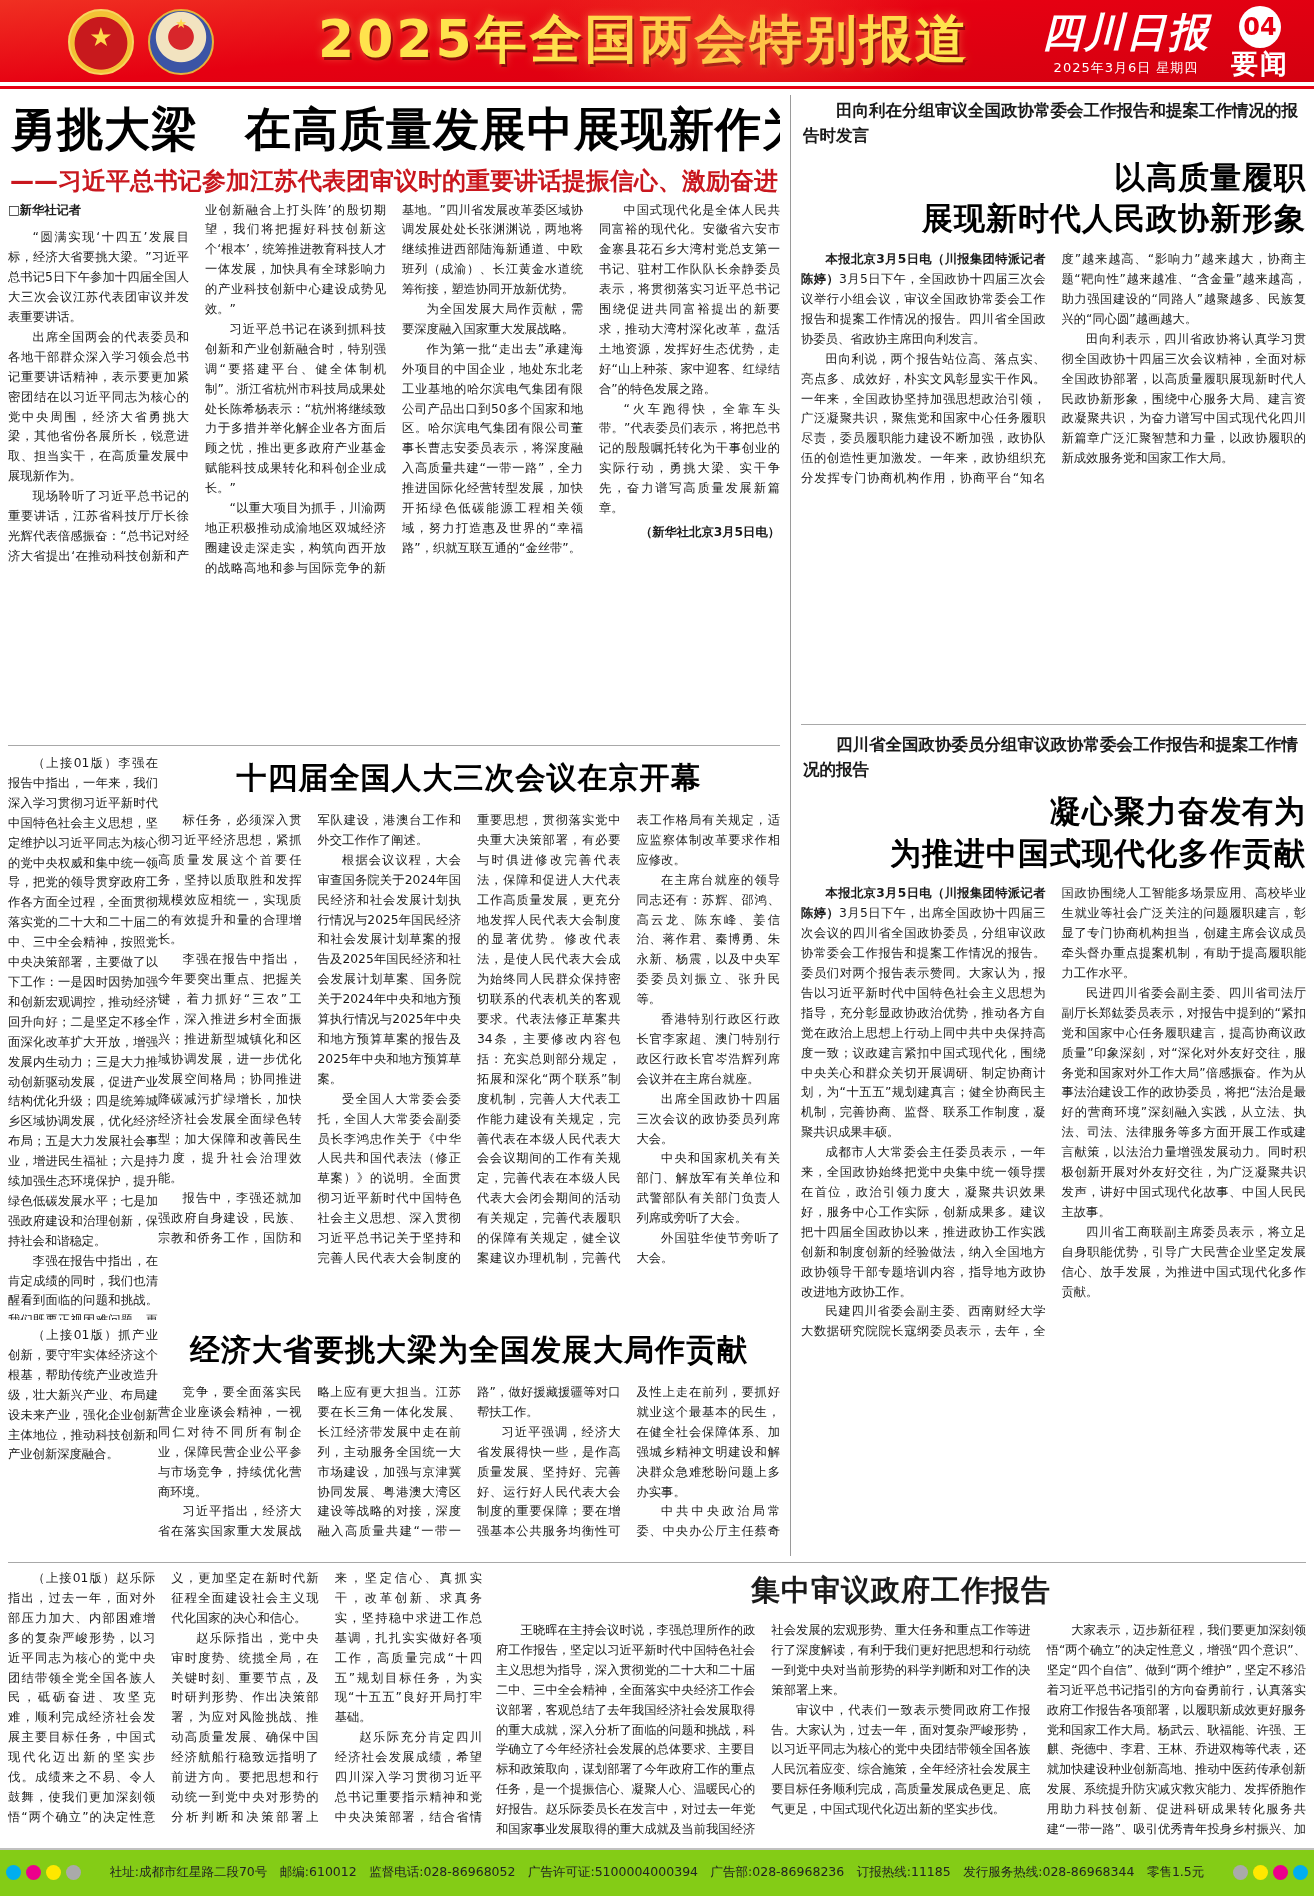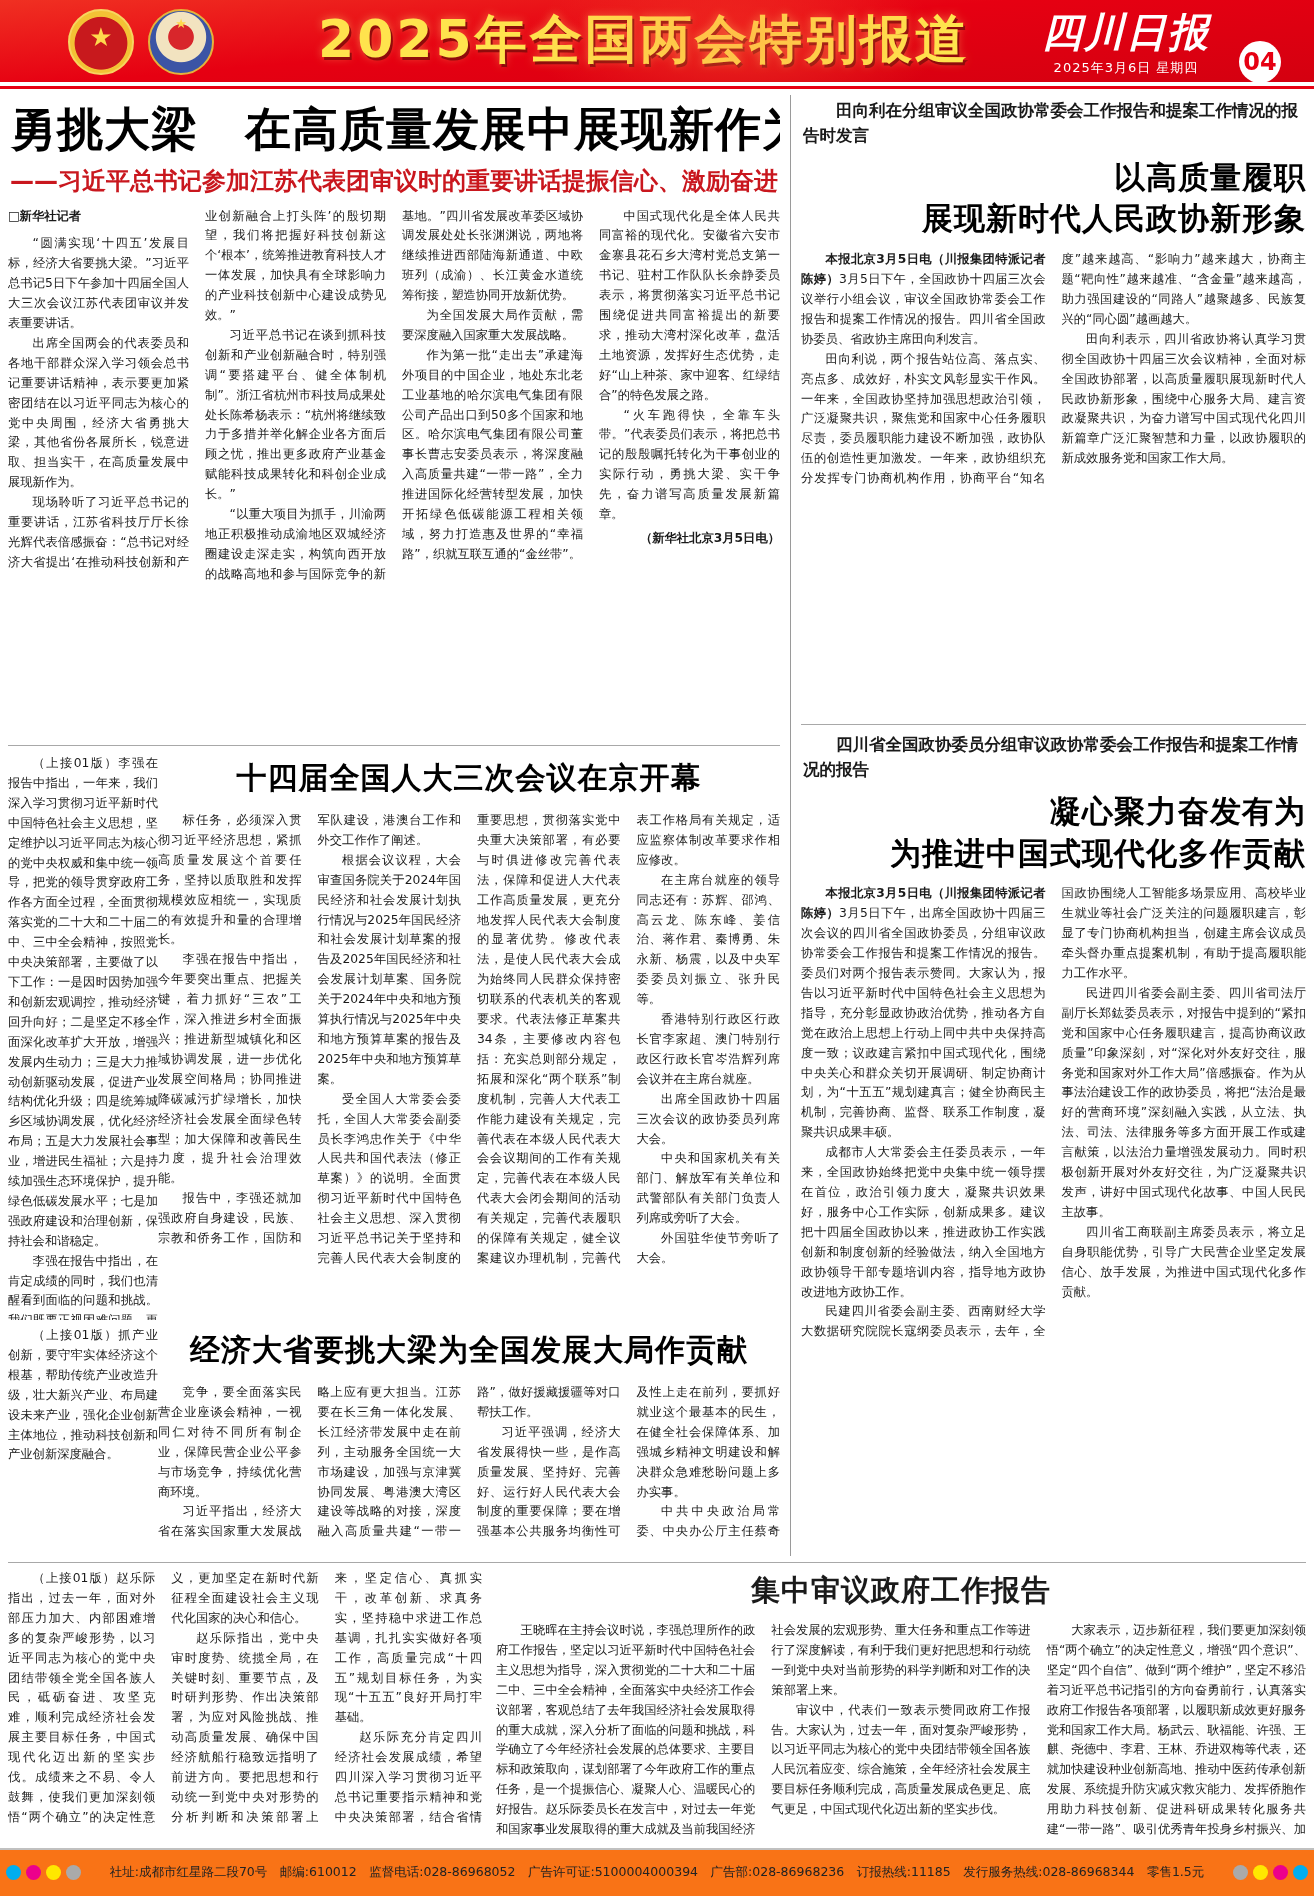--- a/index.html
+++ b/index.html
@@ -12,21 +12,21 @@
   .emblem-wrap{position:absolute;left:68px;top:9px;display:flex;gap:14px;}
   .emblem{width:62px;height:62px;border-radius:50%;position:relative;flex:none;}
   .emblem-national{background:radial-gradient(circle at 50% 52%,#c8191d 0 58%,#f3c235 60% 100%);border:2px solid #f7d560;}
   .emblem-national .star{position:absolute;left:50%;top:42%;transform:translate(-50%,-50%);color:#ffd94d;font-size:26px;line-height:1;}
   .emblem-cppcc{background:radial-gradient(circle at 50% 42%,#d8262b 0 26%,#f2e3c0 28% 52%,#3b54a5 54% 100%);border:2px solid #e4b33c;}
   .emblem-cppcc .star{position:absolute;left:50%;top:20%;transform:translate(-50%,-50%);color:#ffd94d;font-size:13px;line-height:1;}
   .banner-title{position:absolute;left:49%;top:50%;transform:translate(-50%,-52%);font-size:52px;font-weight:bold;letter-spacing:3px;color:#ffe34d;white-space:nowrap;text-shadow:2px 3px 0 #8f0b0b,0 0 10px rgba(255,230,120,.45);}
   .masthead{position:absolute;right:104px;top:10px;text-align:center;color:#fff;}
   .masthead-logo{font-family:"DejaVu Serif","Liberation Serif",serif;font-style:italic;font-weight:bold;font-size:40px;line-height:1.1;letter-spacing:2px;}
   .masthead-date{font-size:13px;margin-top:5px;letter-spacing:1px;}
-  .page-badge{position:absolute;right:16px;top:6px;width:76px;text-align:center;margin-top:35px;}
+  .page-badge{position:absolute;right:16px;top:6px;width:76px;text-align:center;}
   .page-circle{width:42px;height:42px;border-radius:50%;background:#fff;color:#e60012;font-weight:bold;font-size:24px;line-height:42px;margin:0 auto;}
   .page-section{color:#fff;font-size:27px;font-weight:bold;line-height:1.1;margin-top:1px;letter-spacing:2px;}
   .banner-gap{height:4px;background:#fff;}
   .red-rule{height:3px;background:#e60012;}
 
   
   .content{display:flex;gap:10px;padding:6px 8px 0 8px;box-sizing:border-box;}
   .left-region{width:772px;flex:none;}
   .v-divider{width:1px;background:#9a9a9a;flex:none;}
   .right-region{flex:1;min-width:0;}
@@ -38,21 +38,21 @@
   .cols-3{column-count:3;}
   .cols-2{column-count:2;}
   .para{margin:0;text-indent:2em;}
   .byline{font-weight:bold;margin:0 0 8px 0;text-indent:0;}
   .endnote{text-align:right;margin:4px 0 0 0;font-weight:bold;}
   .dateline-b{font-weight:bold;}
 
   
   .art-a{height:642px;overflow:hidden;}
   .a-headline{font-size:46px;font-weight:900;color:#000;letter-spacing:1px;line-height:1.25;margin:6px 0 4px 2px;white-space:nowrap;}
-  .a-subhead{color:#c9171e;font-size:24px;font-weight:bold;text-align:center;margin:6px 0 10px 0;}
+  .a-subhead{color:#c9171e;font-size:24px;font-weight:bold;text-align:center;margin:6px 0 4px 0;}
   .a-body{height:500px;}
 
   
   .section-flex{display:flex;}
   .cont-col{width:150px;flex:none;font-size:12.3px;line-height:1.62;text-align:justify;overflow:hidden;}
   .sec-main{flex:1;min-width:0;}
   .sec-headline{text-align:center;font-size:30px;font-weight:900;color:#000;margin:4px 0 12px 0;letter-spacing:1px;}
   .art-b{height:566px;overflow:hidden;}
   .b-body{height:498px;}
   .art-c{height:230px;overflow:hidden;margin-top:6px;}
@@ -66,21 +66,21 @@
 
   
   .bottom-band{display:flex;gap:14px;padding:0 8px;margin-top:6px;}
   .zhao-block{width:474px;flex:none;height:276px;overflow:hidden;}
   .gov-block{flex:1;min-width:0;height:276px;overflow:hidden;}
   .gov-headline{text-align:center;font-size:29px;font-weight:900;margin:2px 0 10px 0;letter-spacing:1px;}
   .gov-body{height:228px;}
   .zhao-body{height:276px;}
 
   
-  .footer{position:absolute;left:0;right:0;bottom:0;height:46px;border-top:2px solid #c0c0c0;background:#f97316;}
+  .footer{position:absolute;left:0;right:0;bottom:0;height:46px;border-top:2px solid #c0c0c0;background:#84cc16;}
   .footer-text{text-align:center;font-size:12.5px;line-height:44px;color:#222;}
   .dots{position:absolute;top:15px;display:flex;gap:5px;}
   .dots-left{left:6px;}
   .dots-right{right:6px;}
   .dot{width:15px;height:15px;border-radius:50%;}
 </style>
 </head>
 <body>
 
 <div class="page">

